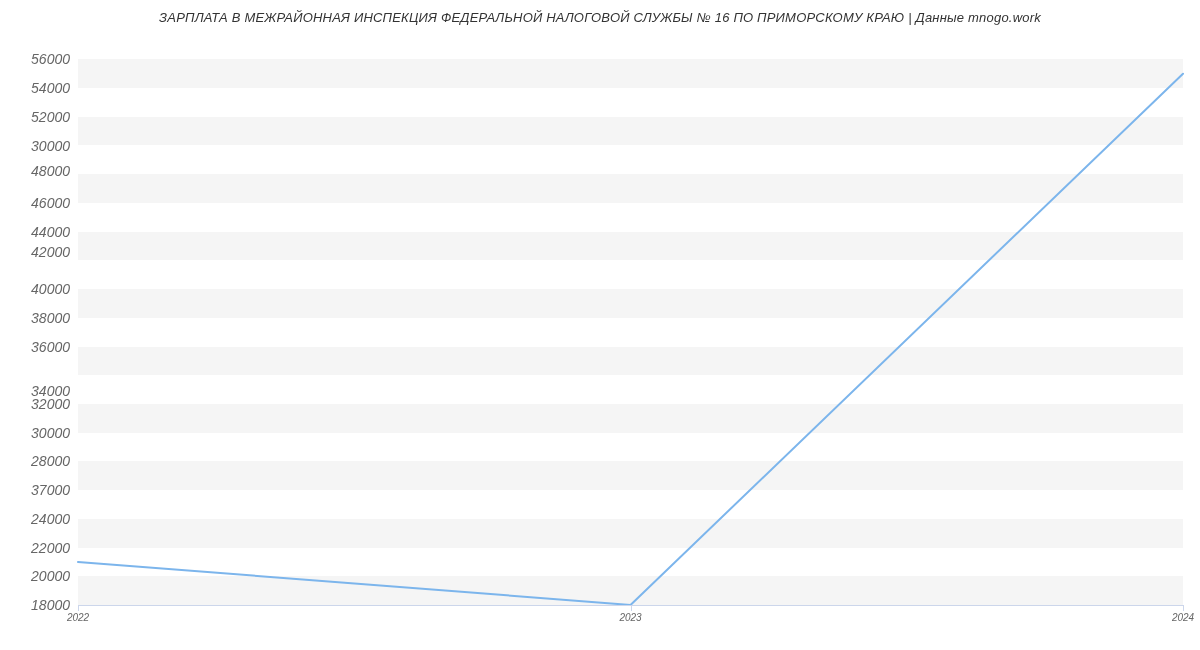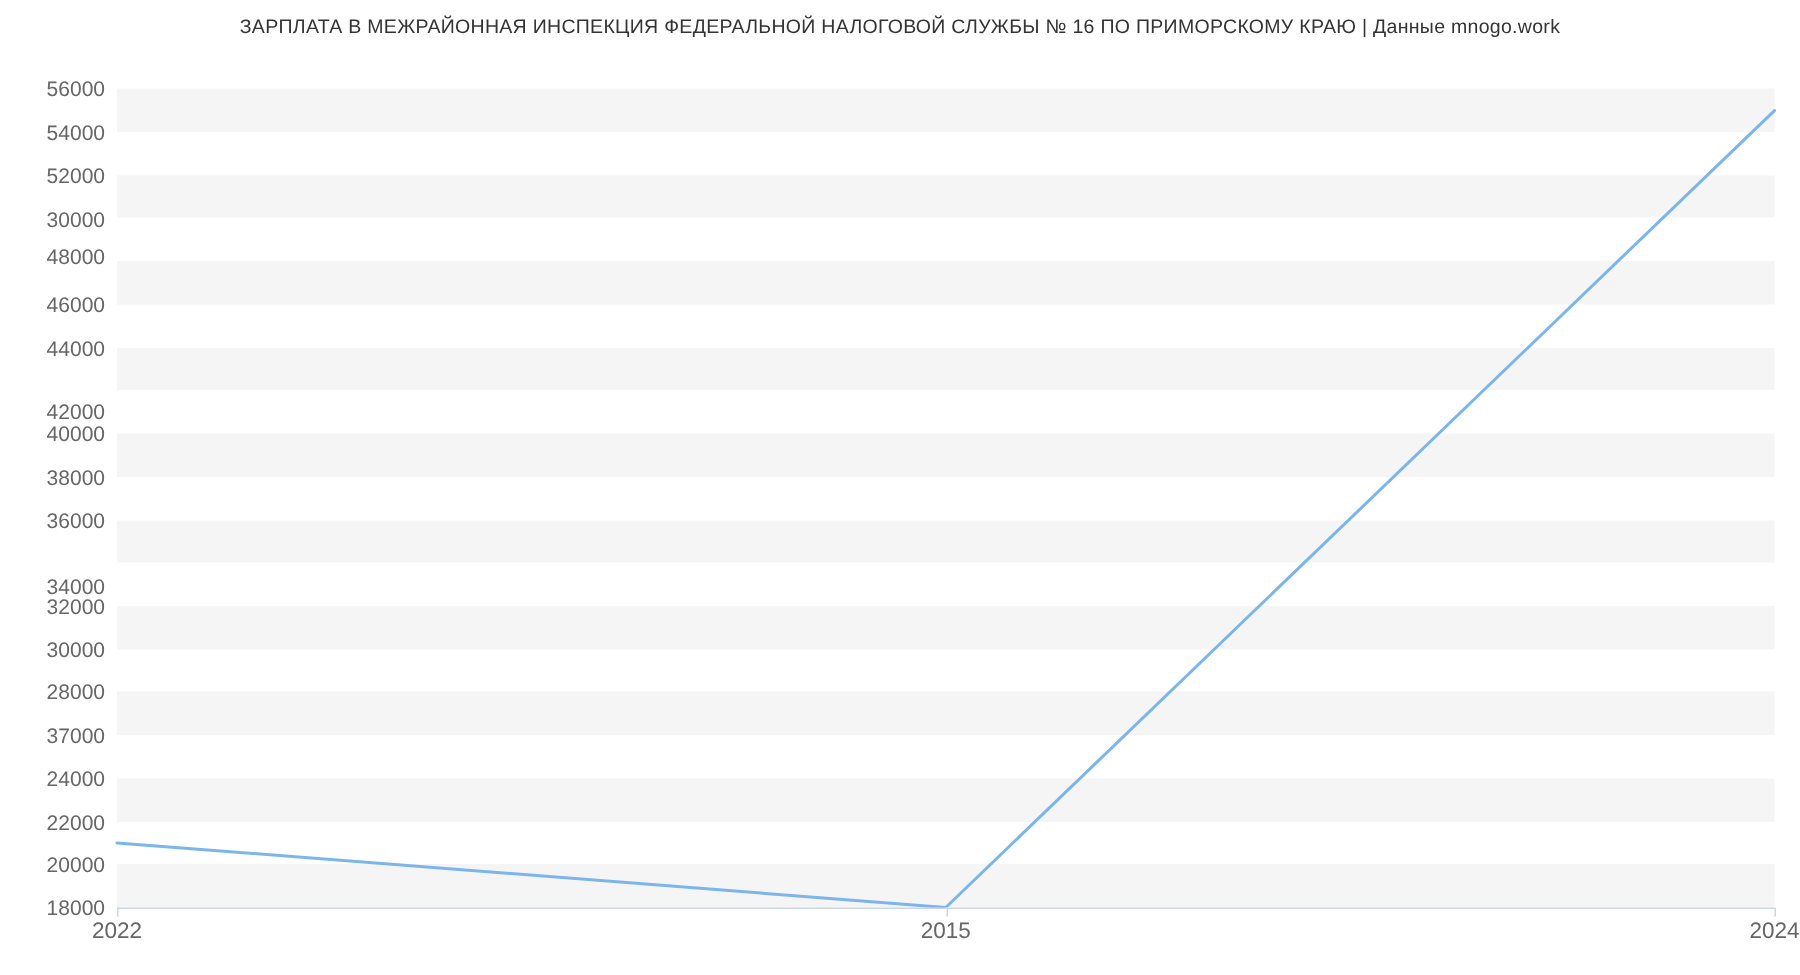--- a/index.html
+++ b/index.html
@@ -7,20 +7,21 @@
     font-family: "Lucida Sans Unicode", "Lucida Grande", Arial, sans-serif;
     background: #ffffff;
     width: 1200px;
     height: 650px;
     position: relative;
   }
   .chart-container {
     width: 1200px;
     height: 640px;
     position: relative;
+    font-style: italic;
   }
   .title {
     text-align: center;
     font-size: 13px;
     font-weight: normal;
     color: #333333;
     padding-top: 10px;
     letter-spacing: 0.2px;
   }
   .plot-area {
@@ -41,21 +42,21 @@
     right: 1130px;
     transform: translateY(-50%);
     font-size: 14px;
     color: #666666;
     text-align: right;
   }
   .x-axis-label {
     position: absolute;
     top: 612px;
     transform: translateX(-50%);
-    font-size: 15px;
+    font-size: 10px;
     color: #666666;
   }
   .x-tick {
     position: absolute;
     top: 605px;
     width: 1px;
     height: 6px;
     background: #ccd6eb;
   }
   .axis-line {
@@ -99,28 +100,28 @@
     <div class="y-axis-label" style="top: 547.564px;">22000</div>
     <div class="y-axis-label" style="top: 518.846px;">24000</div>
     <div class="y-axis-label" style="top: 490.128px;">37000</div>
     <div class="y-axis-label" style="top: 461.41px;">28000</div>
     <div class="y-axis-label" style="top: 432.692px;">30000</div>
     <div class="y-axis-label" style="top: 403.974px;">32000</div>
     <div class="y-axis-label" style="top: 375.256px; margin-top: 16px;">34000</div>
     <div class="y-axis-label" style="top: 346.538px;">36000</div>
     <div class="y-axis-label" style="top: 317.821px;">38000</div>
     <div class="y-axis-label" style="top: 289.103px;">40000</div>
-    <div class="y-axis-label" style="top: 274px;">42000</div>
+    <div class="y-axis-label" style="top: 252px;">42000</div>
     <div class="y-axis-label" style="top: 231.667px;">44000</div>
     <div class="y-axis-label" style="top: 202.949px;">46000</div>
     <div class="y-axis-label" style="top: 171px;">48000</div>
     <div class="y-axis-label" style="top: 145.513px;">30000</div>
     <div class="y-axis-label" style="top: 116.795px;">52000</div>
     <div class="y-axis-label" style="top: 88.0769px;">54000</div>
     <div class="y-axis-label" style="top: 59.359px;">56000</div>
     <div class="axis-line" style="left: 78px; top: 605px; width: 1105px; height: 1px;"></div>
     <div class="x-tick" style="left: 78px;"></div>
     <div class="x-axis-label" style="left: 78px;">2022</div>
     <div class="x-tick" style="left: 630.5px;"></div>
-    <div class="x-axis-label" style="left: 630.5px;">2015</div>
+    <div class="x-axis-label" style="left: 630.5px;">2023</div>
     <div class="x-tick" style="left: 1183px;"></div>
     <div class="x-axis-label" style="left: 1183px;">2024</div>
   </div>
 
 </body></html>

